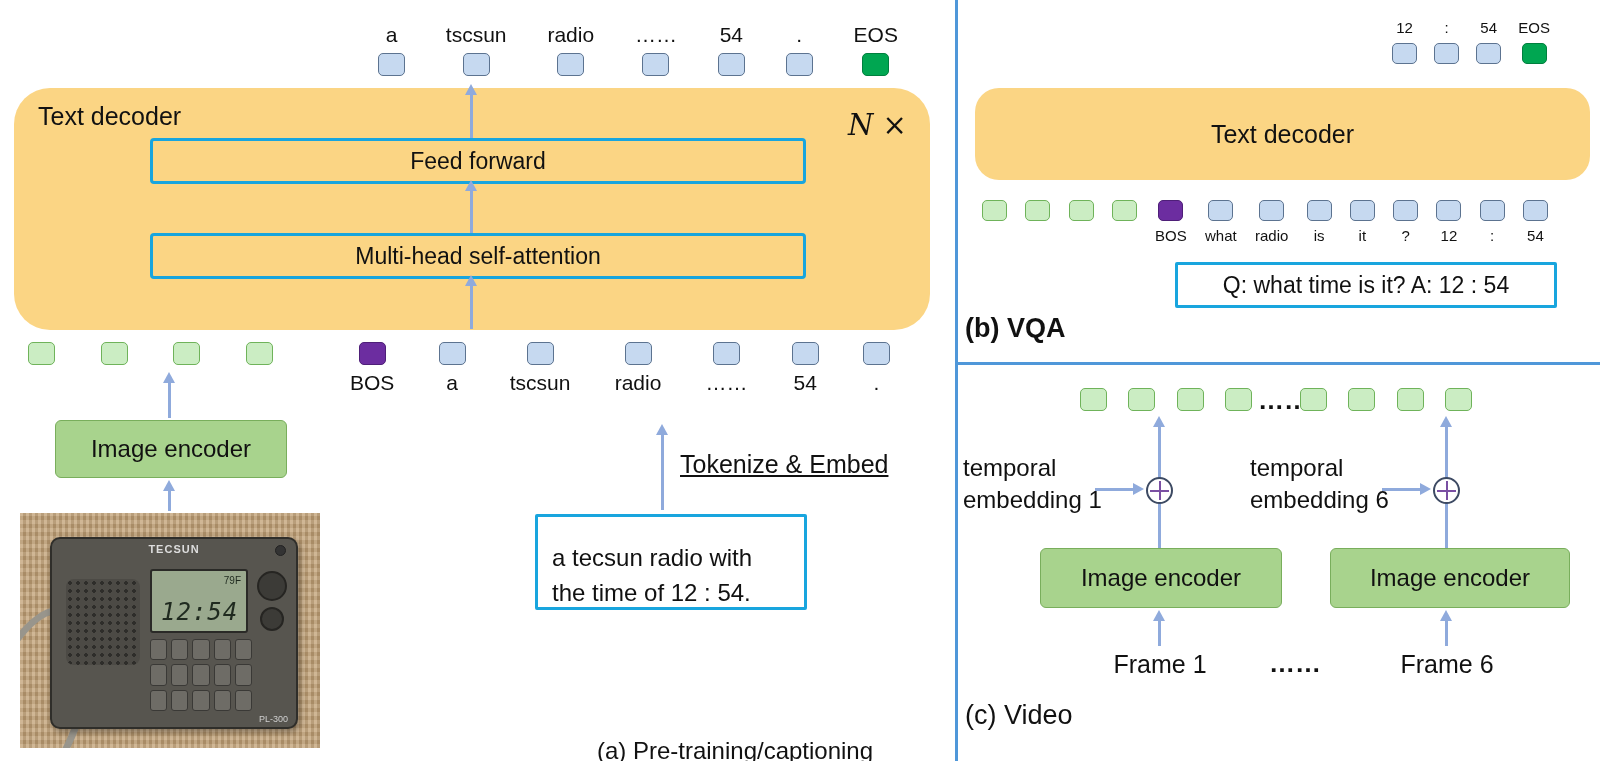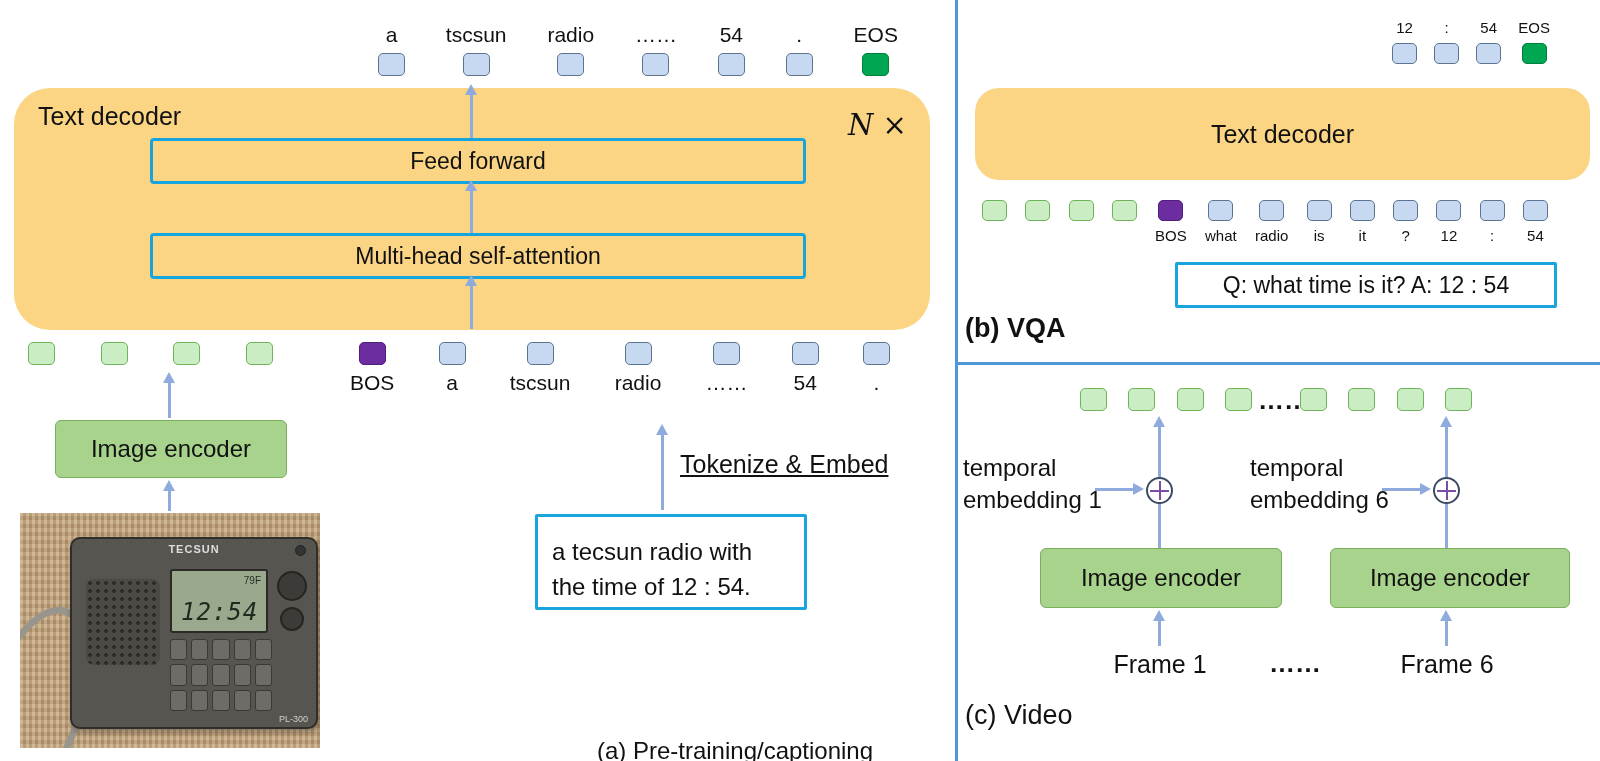--- a/index.html
+++ b/index.html
@@ -49,21 +49,21 @@
   .oplus::after{content:"";position:absolute;top:50%;left:2px;right:2px;height:2px;margin-top:-1px;background:#7A4FA3;}
 
   
   .photo{position:absolute;left:20px;top:513px;width:300px;height:235px;overflow:hidden;
     background-color:#C2A176;
     background-image:repeating-linear-gradient(90deg,rgba(255,255,255,.14) 0 3px,rgba(0,0,0,.08) 3px 6px),
                      repeating-linear-gradient(0deg,rgba(255,255,255,.10) 0 4px,rgba(0,0,0,.06) 4px 8px);}
   .strap{position:absolute;left:-34px;top:90px;width:84px;height:190px;border:7px solid #98958C;
     border-radius:50%;transform:rotate(18deg);}
   .radio-body{position:absolute;left:30px;top:24px;width:244px;height:188px;background:#57554F;
-    border:2px solid #2F2E2A;border-radius:10px;box-shadow:2px 3px 6px rgba(0,0,0,.35);margin-left:20px;}
+    border:2px solid #2F2E2A;border-radius:10px;box-shadow:2px 3px 6px rgba(0,0,0,.35);}
   .radio-topstrip{position:absolute;left:0;right:0;top:0;height:20px;}
   .brand{position:absolute;left:50%;transform:translateX(-50%);top:4px;color:#ddd;
     font-size:11px;font-weight:bold;letter-spacing:1px;}
   .powerdot{position:absolute;right:10px;top:6px;width:9px;height:9px;border-radius:50%;
     background:#333;border:1px solid #222;}
   .speaker{position:absolute;left:14px;top:40px;width:74px;height:86px;border-radius:8px;
     background-color:#4C4A45;background-image:radial-gradient(#2E2D2A 1.6px,transparent 1.8px);
     background-size:8px 8px;}
   .lcd{position:absolute;left:98px;top:30px;width:94px;height:60px;background:#9AA98E;
     border:2px solid #2A2A27;border-radius:3px;color:#1F2A1F;}
@@ -217,21 +217,21 @@
             <div class="btn"></div>
             <div class="btn"></div>
         </div>
         <div class="model">PL-300</div>
       </div>
     </div>
 
     <div class="txt" style="left:680px;top:450px;font-size:25px;text-decoration:underline;">Tokenize &amp; Embed</div>
     <div class="arr-up" style="left:661px;top:424px;height:86px;"></div>
 
-    <div class="cyanbox" style="left:535px;top:514px;width:272px;height:96px;padding:18px 14px;font-size:24px;line-height:1.45;">
+    <div class="cyanbox" style="left:535px;top:514px;width:272px;height:96px;padding:24px 14px;font-size:24px;line-height:1.45;">
       <div>a tecsun radio with</div>
       <div>the time of 12 : 54.</div>
     </div>
 
     <div class="txt" style="left:520px;top:737px;width:430px;text-align:center;font-size:24px;">(a) Pre-training/captioning</div>
   </section>
 
   <section>
 
     <div class="tok-row labels-above small" style="left:1392px;top:20px;width:158px;">

